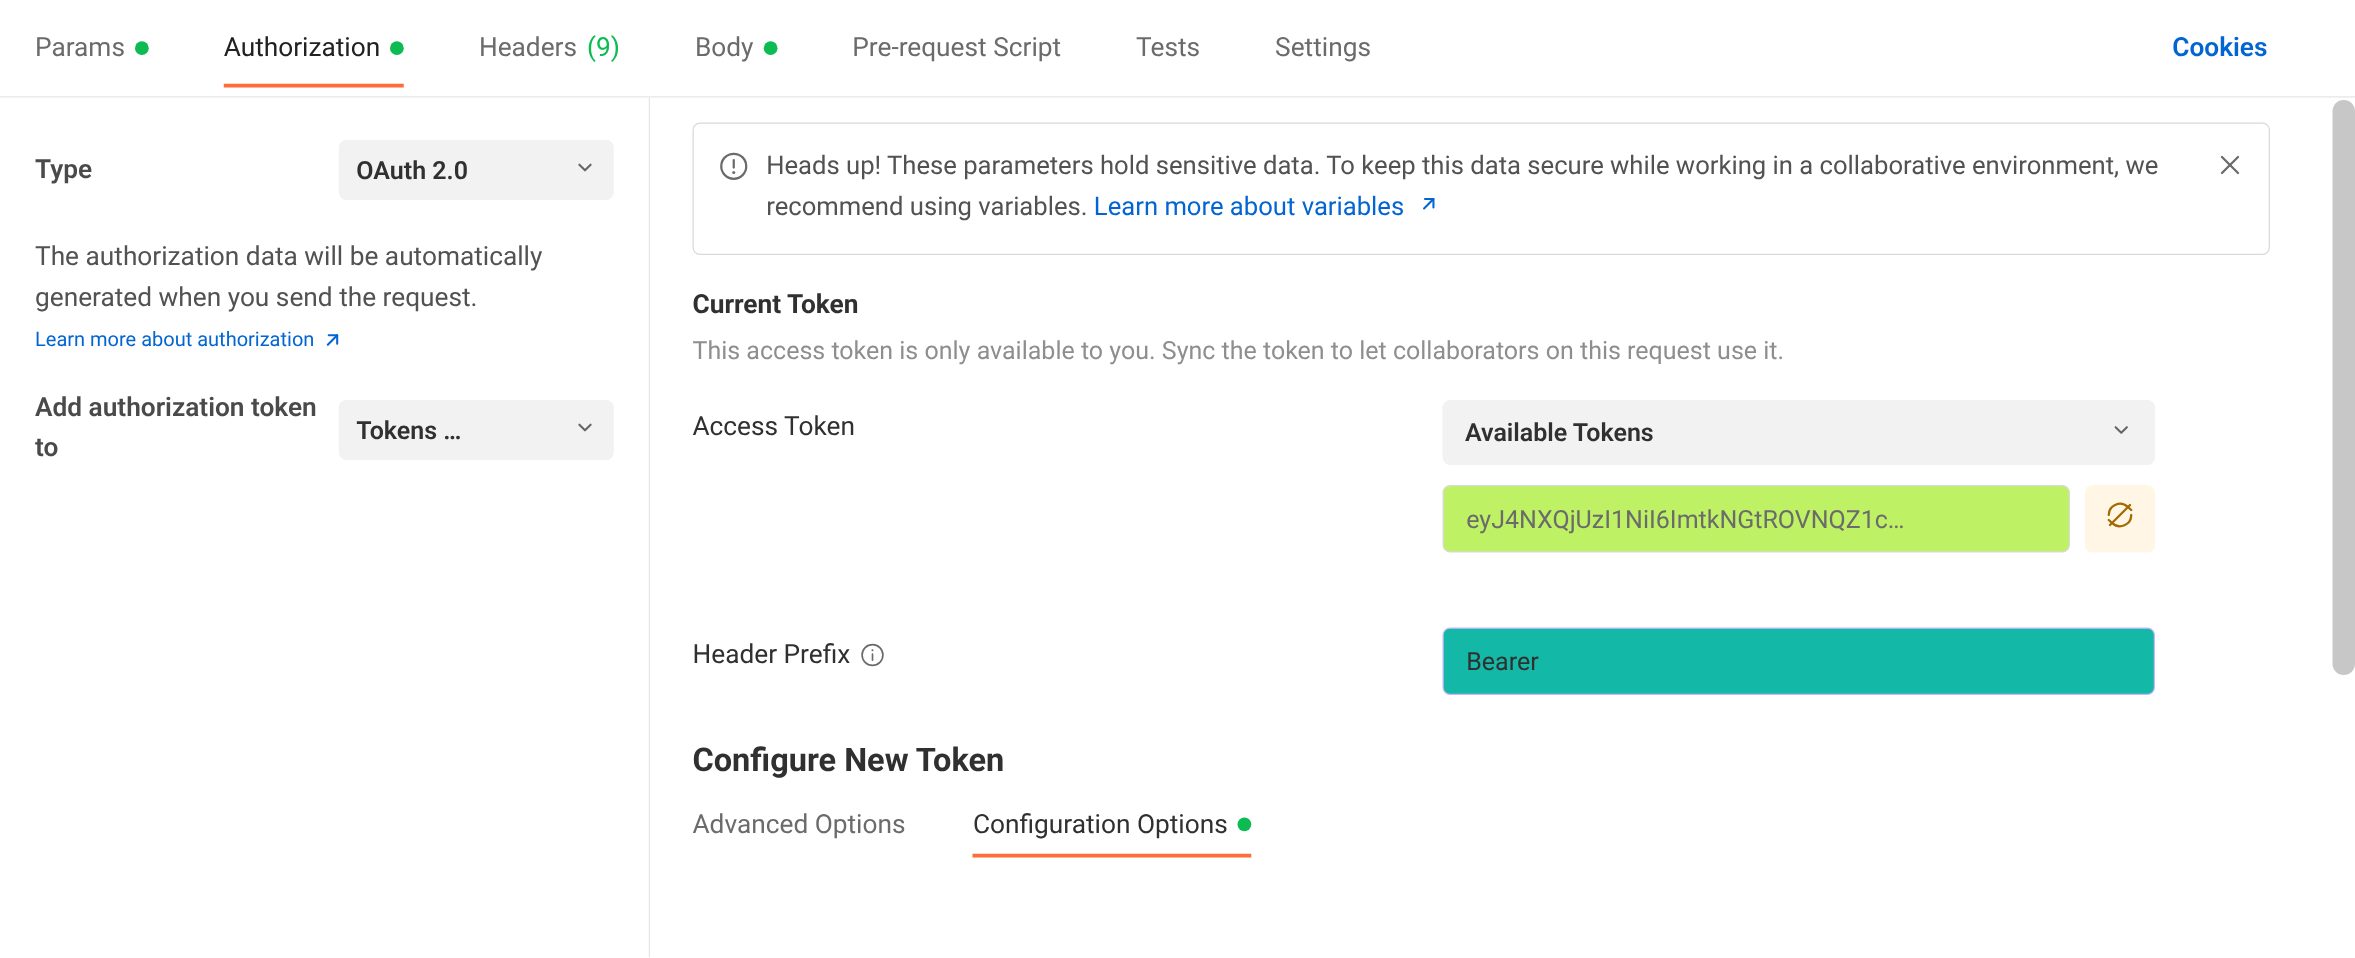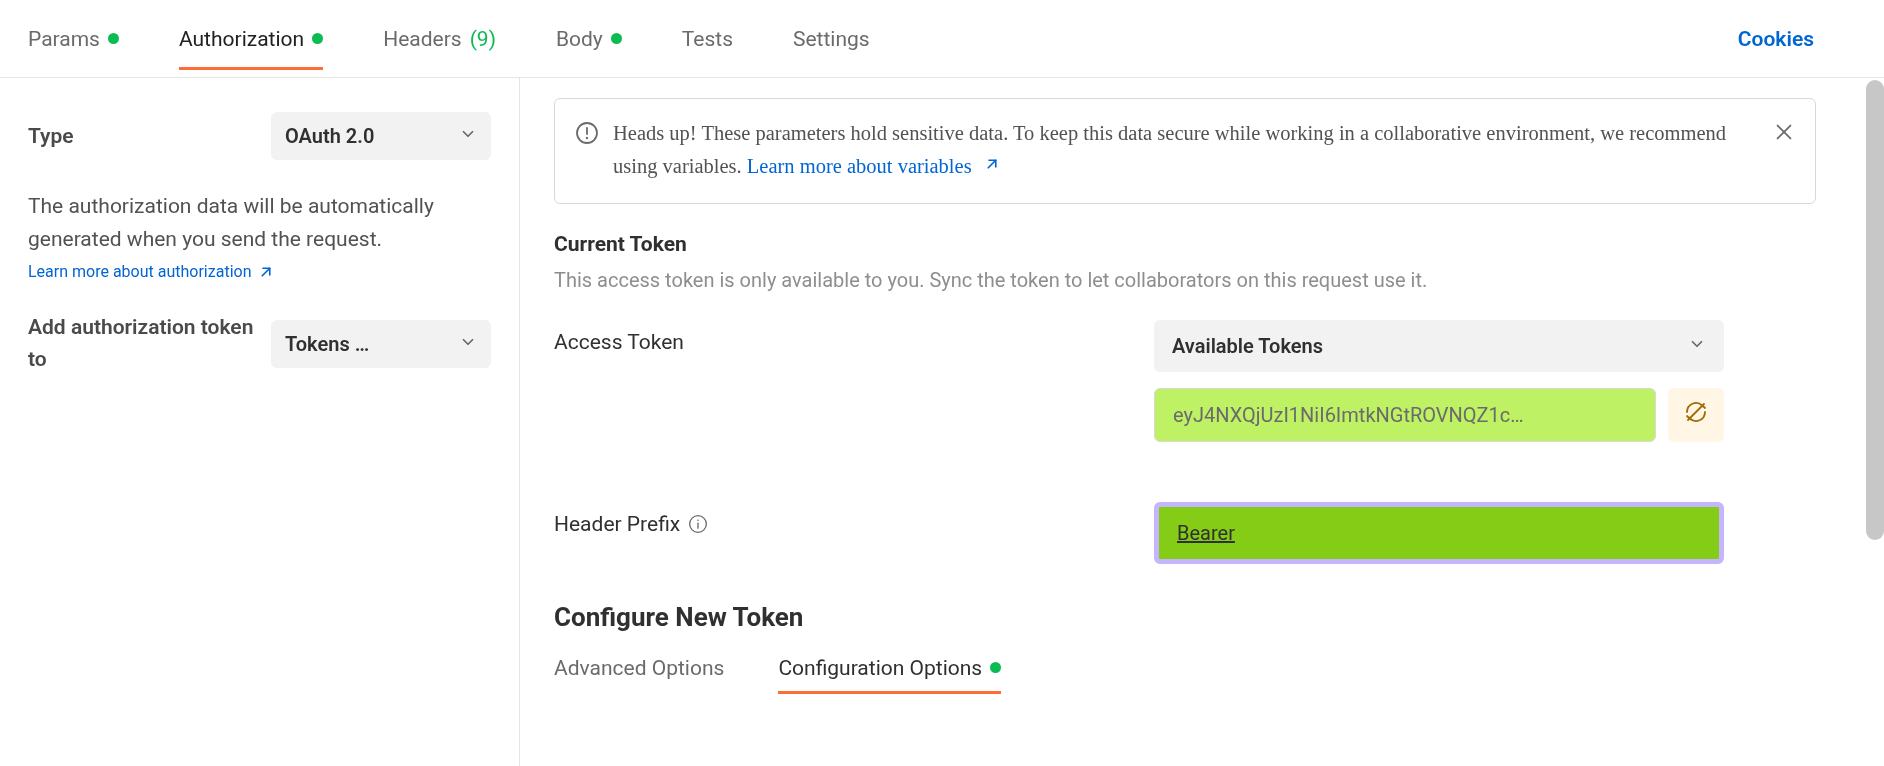--- a/index.html
+++ b/index.html
@@ -149,21 +149,20 @@
   .ext-arrow { margin-left: 6px; display: inline-flex; }
   .side-row2 { margin-top: 30px; }
   
   .alert {
     display: flex;
     align-items: flex-start;
     border: 1px solid #d9d9d9;
     border-radius: 6px;
     padding: 18px 20px 20px 20px;
     margin-bottom: 28px;
-    font-family: Liberation Serif, serif;
   }
   .alert-icon { margin-right: 14px; flex-shrink:0; margin-top:4px; }
   .alert-text {
     flex: 1;
     font-size: 20.5px;
     color: #525252;
     line-height: 1.6;
   }
   .alert-text a { color: var(--blue-link); text-decoration: none; }
   .alert-close { margin-left: 18px; flex-shrink:0; cursor:pointer; margin-top:4px; }
@@ -222,27 +221,26 @@
   .sync-btn {
     width: 56px;
     display: flex;
     align-items: center;
     justify-content: center;
     background: var(--yellow-bg);
     border-radius: 6px;
     cursor: pointer;
   }
   .text-input {
-    border: 5px solid #c4b5fd;
+    border: 1px solid #c4b5fd;
     border-radius: 6px;
     padding: 14px 18px;
     font-size: 20px;
     color: #303030;
-    background: #84cc16;
-    text-decoration: underline;
+    background: #14b8a6;
   }
   h2.configure-title {
     font-size: 26px;
     font-weight: 700;
     color: #303030;
     margin: 0 0 24px 0;
   }
   .subtabs { display: flex; }
   .subtab {
     display: flex;
@@ -277,20 +275,23 @@
     <span>Authorization</span>
     <span class="dot"></span>
   </div>
   <div class="tab">
     <span>Headers</span>
     <span class="headers-count">(9)</span>
   </div>
   <div class="tab">
     <span>Body</span>
     <span class="dot"></span>
+  </div>
+  <div class="tab">
+    <span>Pre-request Script</span>
   </div>
   <div class="tab">
     <span>Tests</span>
   </div>
   <div class="tab">
     <span>Settings</span>
   </div>
   <div class="spacer"></div>
   <div class="cookies">
     <span>Cookies</span>

